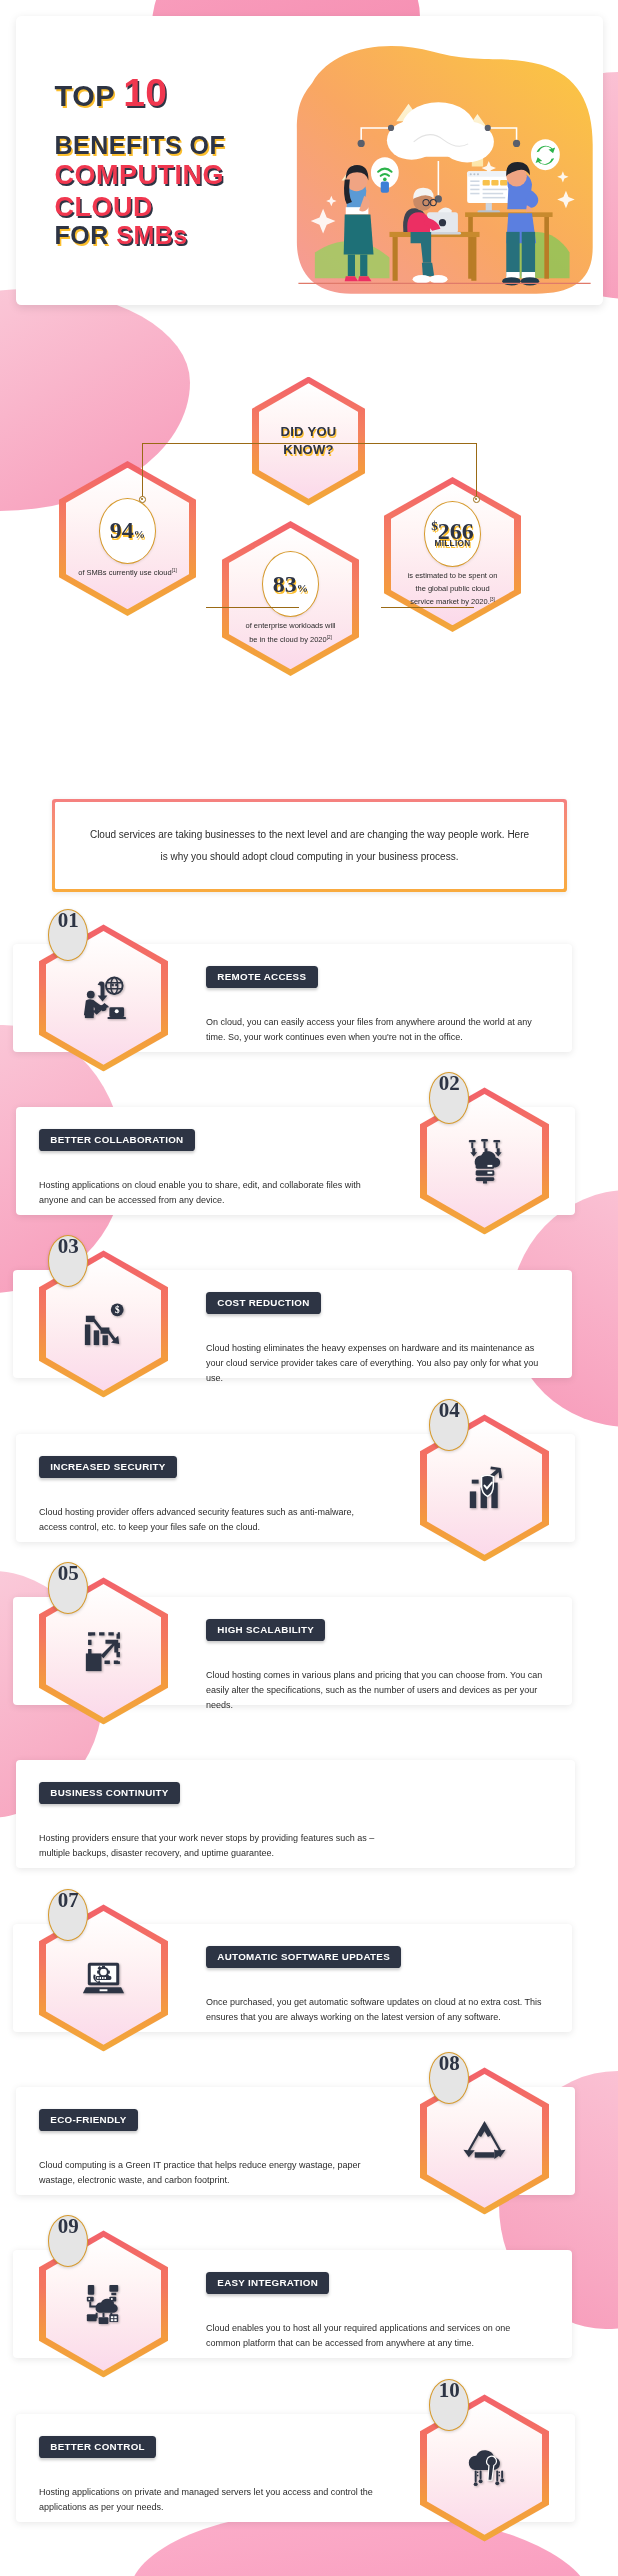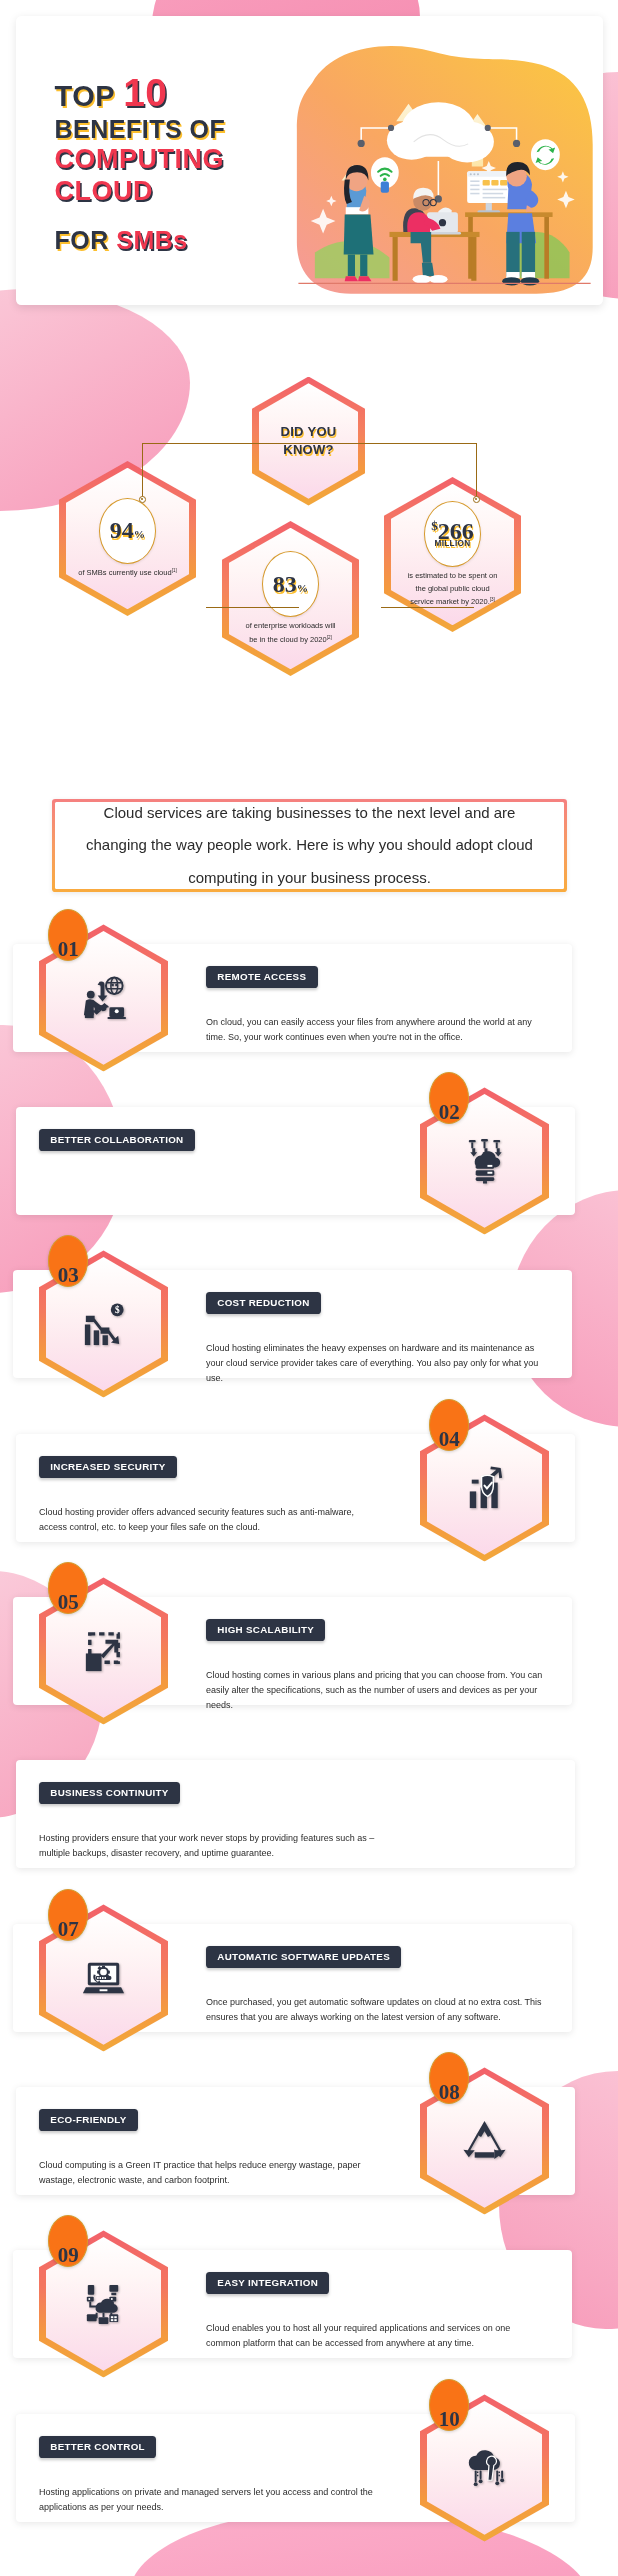--- a/index.html
+++ b/index.html
@@ -67,24 +67,24 @@
   #header-title {
     position: absolute; top: 57px; left: 39px; width: 242px;
     z-index: 4;
   }
   .title-line {
     font-weight: 900; line-height: 1.03; letter-spacing: 0.5px;
     color: #2d3444; text-shadow: 1.5px 2.1px 0 #fcbf2e;
   }
   #title-l1 { font-size: 29px; }
   #title-l1 .big { font-size: 39px; color: #f0374f; text-shadow: 1.5px 2.1px 0 #2d3444; }
-  #title-l2 { font-size: 25px; margin-top: 4px; }
+  #title-l2 { font-size: 25px; margin-top: 20px; }
   #title-l3 { font-size: 27px; color: #f0374f; text-shadow: 1.5px 2.1px 0 #2d3444; margin-top: 5.2px; }
   #title-l4 { font-size: 27px; color: #f0374f; text-shadow: 1.5px 2.1px 0 #2d3444; margin-top: 3.1px; }
-  #title-l5 { font-size: 25px; margin-top: 22px; }
+  #title-l5 { font-size: 25px; margin-top: 1px; }
   #title-l5 .smb { color: #f0374f; text-shadow: 1.5px 2.1px 0 #2d3444; }
 
   
   #header-illus { position: absolute; top: 10.3px; left: 268px; width: 319px; height: 278px; }
 
   
   #dyk-wrap { position: absolute; top: 361px; left: 0; width: 618px; height: 402px; z-index: 4; }
 
   .hexcell { position: absolute; }
   .hexring {
@@ -147,21 +147,21 @@
     position: absolute; top: 799px; left: 52px; width: 515px; height: 93px;
     padding: 2.6px; border-radius: 3.1px; z-index: 4;
     background: linear-gradient(180deg,#f58080 0%, #f79b62 50%, #f9ab3e 100%);
     box-shadow: 0 1.5px 5.2px rgba(0,0,0,0.08);
   }
   #intro-inner {
     width: 100%; height: 100%; background: #fff; border-radius: 1.5px;
     display: flex; align-items: center; justify-content: center;
   }
   #intro-text {
-    font-size: 15px; color: #2b2b2b; text-align: center; line-height: 2.15;
+    font-size: 10px; color: #2b2b2b; text-align: center; line-height: 2.15;
     padding: 0 31px;
   }
 
   
   .card { position: absolute; width: 587px; height: 108px; z-index: 4; }
   .card .panel-bg {
     position: absolute; top: 0; width: 559px; height: 108px;
     background: #ffffff; border-radius: 4.1px;
     box-shadow: 0 1.5px 7.2px rgba(0,0,0,0.09);
   }
@@ -176,22 +176,22 @@
     background: linear-gradient(180deg,#f2616a 0%, #f4775f 40%, #f49a3e 72%, #f2a73b 100%);
   }
   .benefit-icon {
     position: absolute; inset: 6.7px; display: flex; align-items: center; justify-content: center;
   }
   .benefit-icon svg { width: 49px; height: 49px; filter: drop-shadow(1px 1.5px 1px rgba(0,0,0,0.28)); }
 
   .num-oval {
     position: absolute; top: -15.5px; left: 9.3px;
     width: 40px; height: 52px; border-radius: 50%;
-    background: #f97316; border: 1.3px solid #d79a2c;
-    display: flex; align-items: flex-end; justify-content: center;
+    background: #e5e5e5; border: 1.3px solid #d79a2c;
+    display: flex; align-items: flex-start; justify-content: center;
     z-index: 6; box-shadow: 0 1px 3.1px rgba(0,0,0,0.18);
   }
   .num-oval span {
     font-family: "Liberation Serif", serif; font-weight: 700;
     font-size: 21px; color: #2d3444; line-height: 1;
   }
 
   .card-body { position: absolute; top: 21.6px; width: 340px; }
   .card.left .card-body { left: 206px; }
   .card.right .card-body { left: 39px; }
@@ -507,20 +507,21 @@
     <rect x="56" y="73" width="10" height="4" fill="#fff"></rect>
     <rect x="47" y="92" width="8" height="5"></rect>
   </svg>
         </div>
       <div class="num-oval">
         <span>02</span>
       </div>
     </div>
     <div class="card-body">
       <div class="card-badge">BETTER COLLABORATION</div>
+      <div class="card-desc">Hosting applications on cloud enable you to share, edit, and collaborate files with anyone and can be accessed from any device.</div>
     </div>
     </div>
     <div class="card left" style="top: 1270px; left: 0px;">
     <div class="panel-bg"></div>
     <div class="benefit-hex hexcell">
       <div class="hexring"></div>
       <div class="hexinner"></div>
       <div class="benefit-icon">
           <svg viewBox="0 0 100 100" fill="#2d3444">
     <circle cx="78" cy="22" r="13"></circle>

